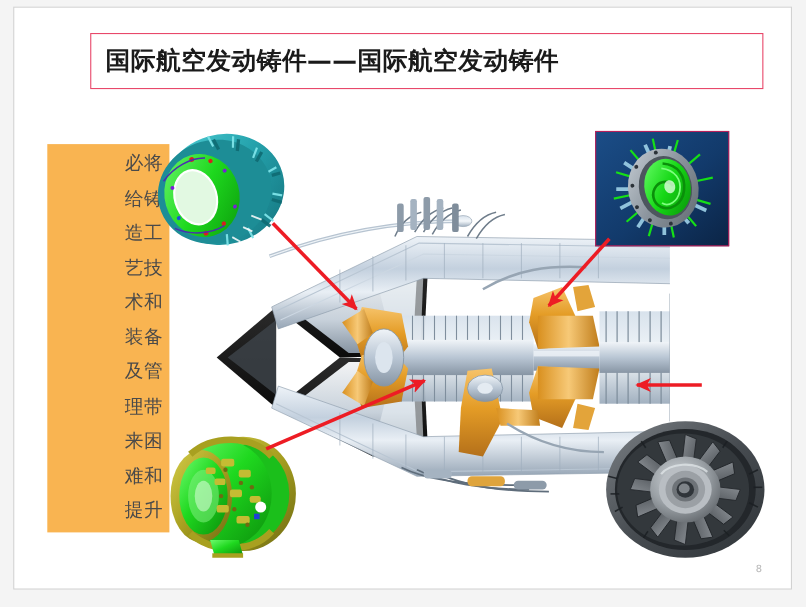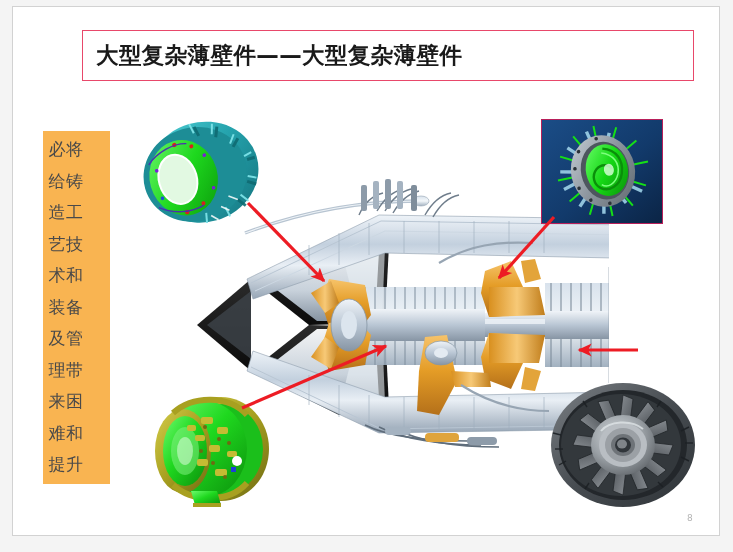--- a/index.html
+++ b/index.html
@@ -52,21 +52,22 @@
   
   #side-block {
     position: absolute;
     left: 30px;
     top: 124px;
     width: 67px;
     height: 353px;
     background: #f9b451;
     display: flex;
     align-items: center;
-    justify-content: flex-start;
+    justify-content: flex-end;
+    padding-left: 44px;
   }
   #side-text {
     width: 46px;
     font-size: 17px;
     line-height: 31.5px;
     color: #4a4a4a;
     text-align: center;
     letter-spacing: 0.5px;
     word-break: break-all;
   }
@@ -99,21 +100,21 @@
     pointer-events: none;
   }
 </style>
 </head>
 <body>
 
 <div id="slide">
   <div id="page">
 
     <div id="title-box">
-      <div id="title-text">大型复杂薄壁件——大型复杂薄壁件</div>
+      <div id="title-text">国际航空发动铸件——国际航空发动铸件</div>
     </div>
 
     <div id="side-block">
       <div id="side-text">必将给铸造工艺技术和装备及管理带来困难和提升</div>
     </div>
 
     <svg class="art" id="engine-art" width="420" height="300" viewBox="0 0 420 300">
       <defs>
         <linearGradient id="gCase" x1="0" y1="0" x2="0" y2="1">
           <stop offset="0" stop-color="#eef3f8"></stop>

